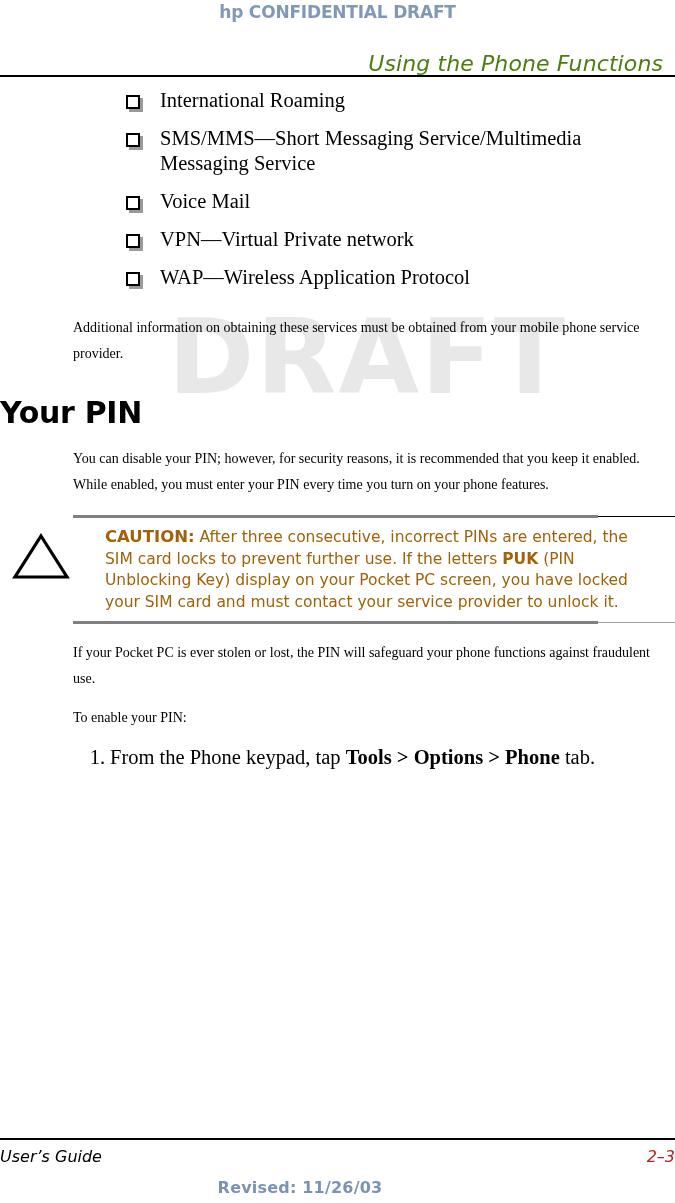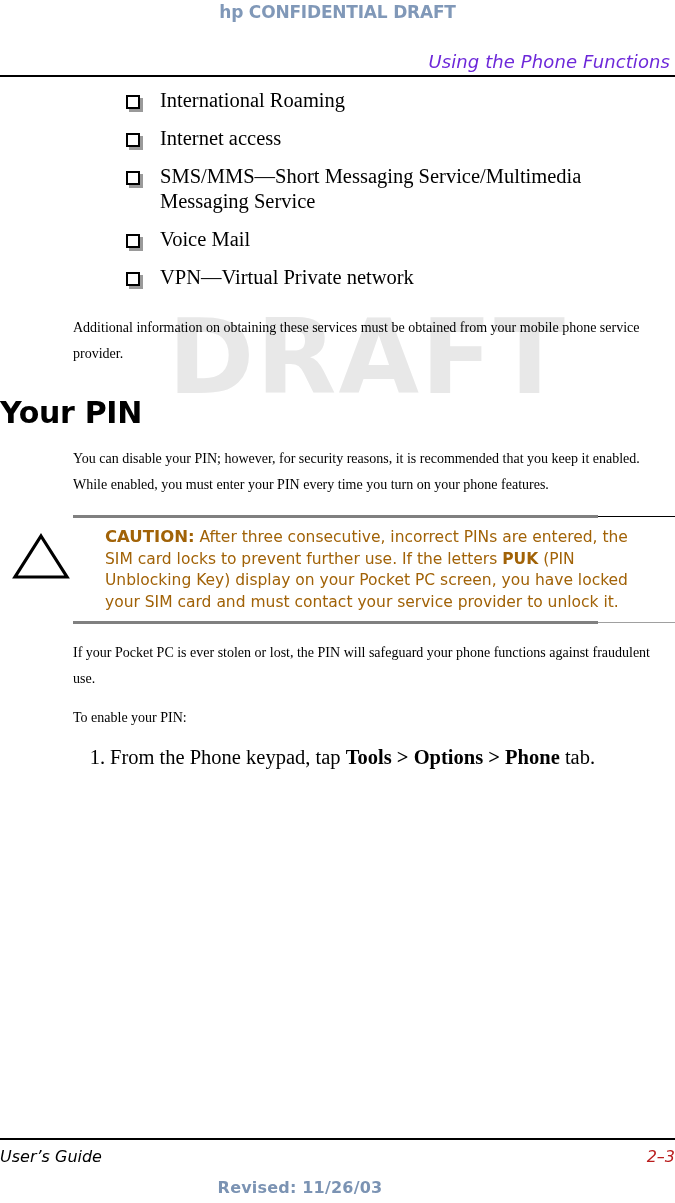--- a/index.html
+++ b/index.html
@@ -31,25 +31,25 @@
     text-align: center;
     font-family: "DejaVu Sans", sans-serif;
     font-weight: bold;
     font-size: 17px;
     letter-spacing: -0.2px;
     color: #8098b8;
   }
   .running-head {
     position: absolute;
     top: 51px;
-    right: 5px;
+    right: 12px;
     font-family: "DejaVu Sans", sans-serif;
     font-style: italic;
-    font-size: 18px;
-    color: #6d28d9;
+    font-size: 22px;
+    color: #4d7c0f;
     letter-spacing: 0.1px;
   }
   .header-rule {
     position: absolute;
     top: 75px;
     left: 0;
     width: 675px;
     height: 2px;
     background: #000000;
   }
@@ -257,33 +257,33 @@
 
 <div class="content">
 
   <ul class="bullet-list">
     <li class="bullet-item">
       <span class="bullet-box"></span>
       <span>International Roaming</span>
     </li>
     <li class="bullet-item">
       <span class="bullet-box"></span>
-      <span>Internet access</span>
-    </li>
-    <li class="bullet-item">
-      <span class="bullet-box"></span>
       <span>SMS/MMS—Short Messaging Service/Multimedia Messaging Service</span>
     </li>
     <li class="bullet-item">
       <span class="bullet-box"></span>
       <span>Voice Mail</span>
     </li>
     <li class="bullet-item">
       <span class="bullet-box"></span>
       <span>VPN—Virtual Private network</span>
+    </li>
+    <li class="bullet-item">
+      <span class="bullet-box"></span>
+      <span>WAP—Wireless Application Protocol</span>
     </li>
   </ul>
 
   <p class="body-para">Additional information on obtaining these services must be obtained from your mobile phone service provider.</p>
 
   <h1 class="section-title">Your PIN</h1>
 
 
   <p class="body-para">You can disable your PIN; however, for security reasons, it is recommended that you keep it enabled. While enabled, you must enter your PIN every time you turn on your phone features.</p>
 

